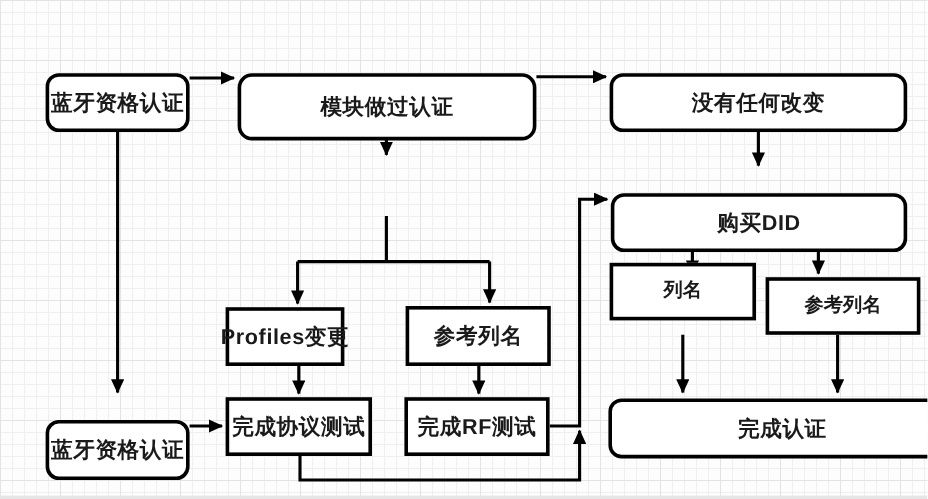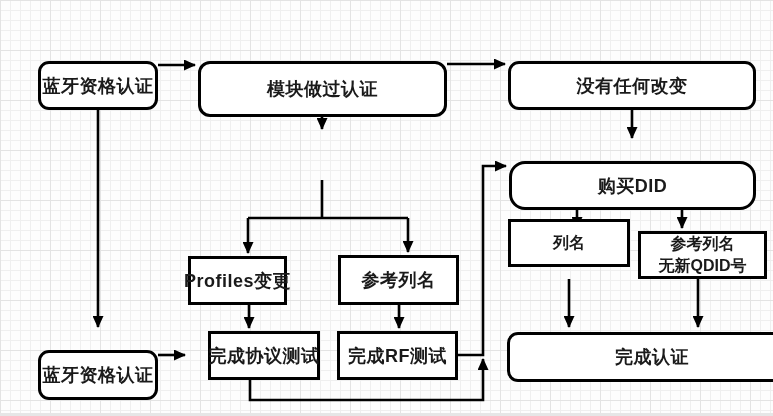--- a/index.html
+++ b/index.html
@@ -104,46 +104,45 @@
 
   <div class="node rounded" style="left:198px; top:41px;  width:249px; height:56px;border-radius:12px;">
     <span>模块做过认证</span>
   </div>
 
   <div class="node rounded" style="left:508px; top:41px;  width:248px; height:49px;">
     <span>没有任何改变</span>
   </div>
 
 
-  <div class="node rounded" style="left:509px; top:141px; width:247px; height:49px;border-radius:16px;">
+  <div class="node rounded" style="left:509px; top:141px; width:247px; height:49px;">
     <span>购买DID</span>
   </div>
 
   <div class="node rect" style="left:188px; top:256px; width:99px; height:49px;">
     <span>Profiles变更</span>
   </div>
 
   <div class="node rect" style="left:338px; top:255px; width:121px; height:50px;">
     <span>参考列名</span>
   </div>
 
   <div class="node rect two-line" style="left:508px; top:219px; width:122px; height:48px;">
     <span>列名</span>
   </div>
 
   <div class="node rect two-line" style="left:638px; top:231px; width:129px; height:48px;">
     <span>参考列名</span>
-    <span>无新QDID号</span>
   </div>
 
   <div class="node rounded" style="left:38px;  top:330px; width:120px; height:50px;">
     <span>蓝牙资格认证</span>
   </div>
 
-  <div class="node rect" style="left:188px; top:331px; width:112px; height:49px;margin-left:20px;">
+  <div class="node rect" style="left:188px; top:331px; width:122px; height:49px;">
     <span>完成协议测试</span>
   </div>
 
   <div class="node rect" style="left:337px; top:331px; width:121px; height:49px;justify-content:center;">
     <span>完成RF测试</span>
   </div>
 
   <div class="node rounded" style="left:507px; top:312px; width:290px; height:50px;justify-content:center;">
     <span>完成认证</span>
   </div>

